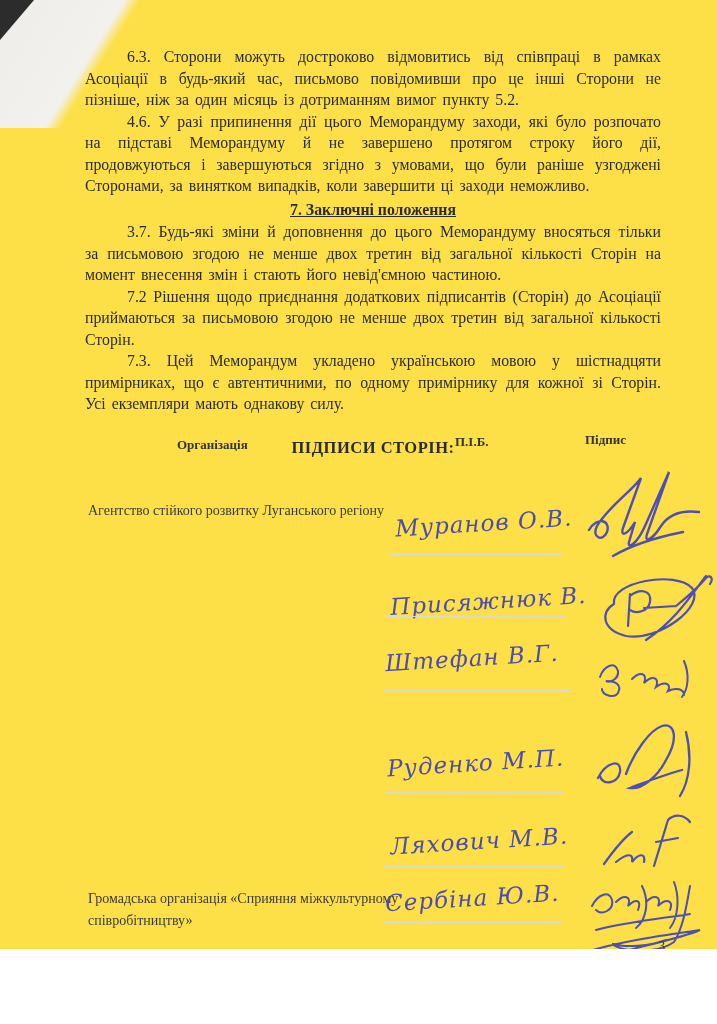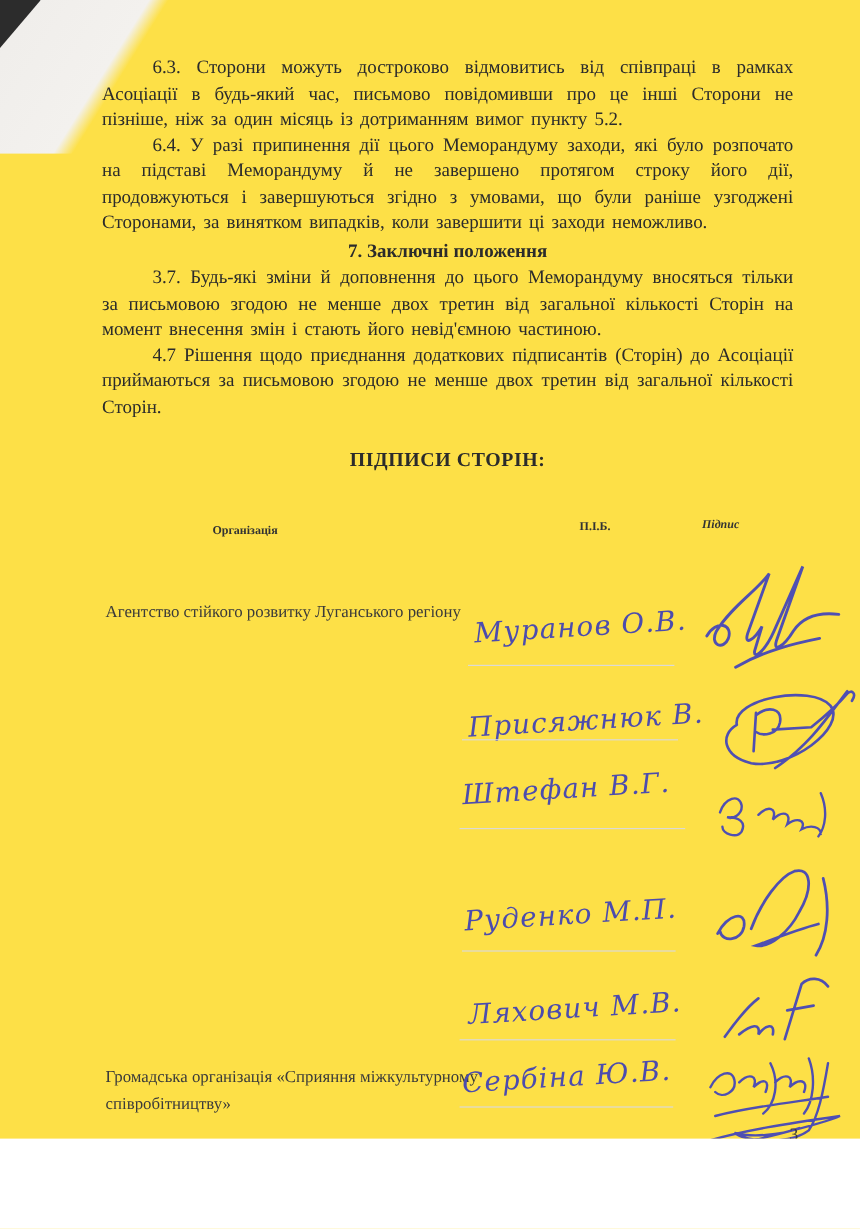--- a/index.html
+++ b/index.html
@@ -24,30 +24,30 @@
   }
   .body-text{
     position:absolute;left:85px;top:46px;width:576px;
     font-size:15.8px;line-height:21.5px;
     text-align:justify;
     color:#2b2b2b;
   }
   .body-text p{margin:0;text-indent:42px;word-spacing:2px;}
   .sec-heading{
     margin:2px 0 1px 0;
-    font-weight:bold;text-align:center;font-size:15.8px;
+    font-weight:bold;text-align:center;font-size:15.8px;text-decoration:underline;
   }
   .sign-heading{
     margin:22px 0 0 0;
     font-weight:bold;text-align:center;font-size:16.5px;
     letter-spacing:.5px;
   }
   
   .col-header{
-    position:absolute;font-weight:bold;font-size:10px;color:#333;
+    position:absolute;font-weight:bold;font-size:13px;color:#333;
   }
   .org{
     position:absolute;left:88px;width:320px;
     font-size:14px;line-height:22px;color:#3a3a3a;
   }
   .hand-name{
     position:absolute;
     font-family:"DejaVu Serif",serif;font-style:italic;
     font-size:23px;letter-spacing:1px;
     transform:rotate(-3.5deg);
@@ -66,30 +66,31 @@
 </head>
 <body>
 
 <div class="page">
 
   <div class="scan-corner-light"></div>
   <div class="scan-corner-dark"></div>
 
   <div class="body-text">
     <p>6.3. Сторони можуть достроково відмовитись від співпраці в рамках Асоціації в будь-який час, письмово повідомивши про це інші Сторони не пізніше, ніж за один місяць із дотриманням вимог пункту 5.2.</p>
-    <p>6.4. У разі припинення дії цього Меморандуму заходи, які було розпочато на підставі Меморандуму й не завершено протягом строку його дії, продовжуються і завершуються згідно з умовами, що були раніше узгоджені Сторонами, за винятком випадків, коли завершити ці заходи неможливо.</p>
+    <p>4.6. У разі припинення дії цього Меморандуму заходи, які було розпочато на підставі Меморандуму й не завершено протягом строку його дії, продовжуються і завершуються згідно з умовами, що були раніше узгоджені Сторонами, за винятком випадків, коли завершити ці заходи неможливо.</p>
     <h3 class="sec-heading">7. Заключні положення</h3>
     <p>3.7. Будь-які зміни й доповнення до цього Меморандуму вносяться тільки за письмовою згодою не менше двох третин від загальної кількості Сторін на момент внесення змін і стають його невід'ємною частиною.</p>
-    <p>4.7 Рішення щодо приєднання додаткових підписантів (Сторін) до Асоціації приймаються за письмовою згодою не менше двох третин від загальної кількості Сторін.</p>
+    <p>7.2 Рішення щодо приєднання додаткових підписантів (Сторін) до Асоціації приймаються за письмовою згодою не менше двох третин від загальної кількості Сторін.</p>
+    <p>7.3. Цей Меморандум укладено українською мовою у шістнадцяти примірниках, що є автентичними, по одному примірнику для кожної зі Сторін. Усі екземпляри мають однакову силу.</p>
     <h3 class="sign-heading">ПІДПИСИ СТОРІН:</h3>
   </div>
 
   <span class="col-header" style="left:177px;top:437px;">Організація</span>
-  <span class="col-header" style="left:455px;top:434px;margin-left:28px;">П.І.Б.</span>
-  <span class="col-header" style="left:585px;top:432px;font-style:italic;">Підпис</span>
+  <span class="col-header" style="left:455px;top:434px;">П.І.Б.</span>
+  <span class="col-header" style="left:585px;top:432px;">Підпис</span>
 
   <div class="org" style="top:500px;">Агентство стійкого розвитку Луганського регіону</div>
   <div class="hand-name" style="left:395px;top:510px;color:#4c4cae;">Муранов О.В.</div>
   <div class="faint-line" style="left:390px;top:554px;width:172px;"></div>
   <div class="sig" style="left:583px;top:466px;">
     <svg width="128" height="100" viewBox="0 0 128 100">
       <path d="M6,64 C14,50 28,54 24,66 C20,76 8,72 14,60 C26,40 48,26 58,12 L40,62 C37,72 45,68 52,56 L46,76 C44,84 54,78 62,60 L86,6 L64,68 C61,78 70,73 78,60 C86,48 100,44 116,46 M30,90 C54,76 80,70 100,66" fill="none" stroke="#4f4fb2" stroke-width="2.4" stroke-linecap="round"></path>
     </svg>
   </div>
 

